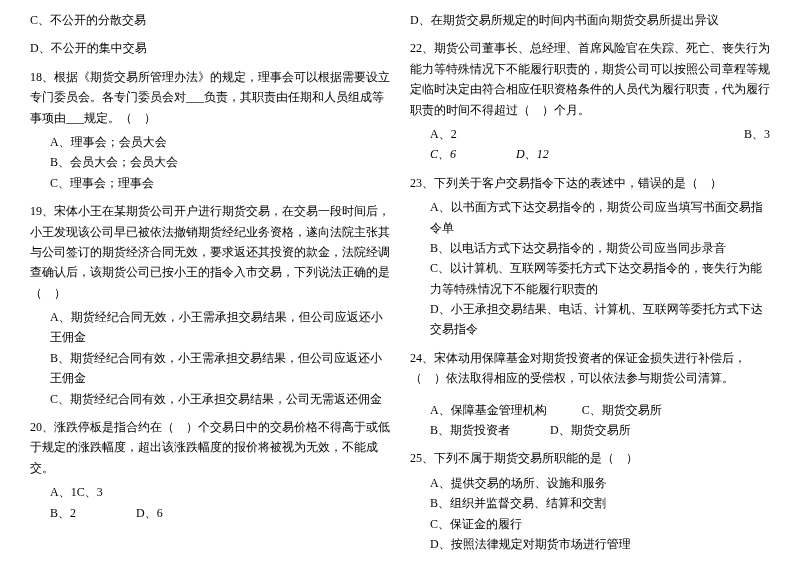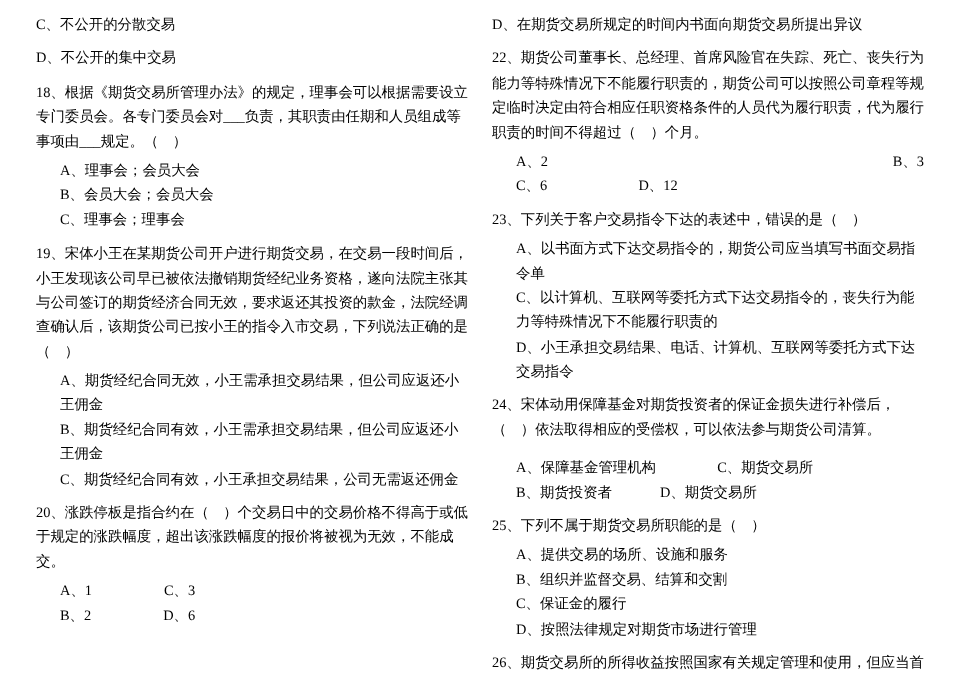--- a/index.html
+++ b/index.html
@@ -75,21 +75,21 @@
         <div class="options">
           <div class="option">A、期货经纪合同无效，小王需承担交易结果，但公司应返还小王佣金</div>
           <div class="option">B、期货经纪合同有效，小王需承担交易结果，但公司应返还小王佣金</div>
           <div class="option">C、期货经纪合同有效，小王承担交易结果，公司无需返还佣金</div>
         </div>
       </div>
 
       <div class="question">
         <div class="question-text">20、涨跌停板是指合约在（　）个交易日中的交易价格不得高于或低于规定的涨跌幅度，超出该涨跌幅度的报价将被视为无效，不能成交。</div>
         <div class="options">
-          <div style="display:flex; gap:60px;">
+          <div style="display:flex; ">
             <div class="option">A、1</div>
             <div class="option">C、3</div>
           </div>
           <div style="display:flex; gap:60px;">
             <div class="option">B、2</div>
             <div class="option">D、6</div>
           </div>
         </div>
       </div>
 
@@ -101,40 +101,41 @@
         <div class="question-text">D、在期货交易所规定的时间内书面向期货交易所提出异议</div>
       </div>
 
       <div class="question">
         <div class="question-text">22、期货公司董事长、总经理、首席风险官在失踪、死亡、丧失行为能力等特殊情况下不能履行职责的，期货公司可以按照公司章程等规定临时决定由符合相应任职资格条件的人员代为履行职责，代为履行职责的时间不得超过（　）个月。</div>
         <div class="options">
           <div style="display:flex; gap:60px;justify-content:space-between;">
             <div class="option">A、2</div>
             <div class="option">B、3</div>
           </div>
-          <div style="display:flex; gap:76px;">
+          <div style="display:flex; gap:60px;font-style:italic;">
             <div class="option">C、6</div>
             <div class="option">D、12</div>
           </div>
         </div>
       </div>
 
       <div class="question">
         <div class="question-text">23、下列关于客户交易指令下达的表述中，错误的是（　）</div>
         <div class="options">
           <div class="option">A、以书面方式下达交易指令的，期货公司应当填写书面交易指令单</div>
+          <div class="option">B、以电话方式下达交易指令的，期货公司应当同步录音</div>
           <div class="option">C、以计算机、互联网等委托方式下达交易指令的，丧失行为能力等特殊情况下不能履行职责的</div>
           <div class="option">D、小王承担交易结果、电话、计算机、互联网等委托方式下达交易指令</div>
         </div>
       </div>
 
       <div class="question">
         <div class="question-text">24、宋体动用保障基金对期货投资者的保证金损失进行补偿后，（　）依法取得相应的受偿权，可以依法参与期货公司清算。</div>
         <div class="options">
-          <div style="display:flex; gap:51px;margin-top:11px;">
+          <div style="display:flex; gap:35px;margin-top:11px;">
             <div class="option">A、保障基金管理机构</div>
             <div class="option">C、期货交易所</div>
           </div>
           <div style="display:flex; gap:40px;">
             <div class="option">B、期货投资者</div>
             <div class="option">D、期货交易所</div>
           </div>
         </div>
       </div>
 

